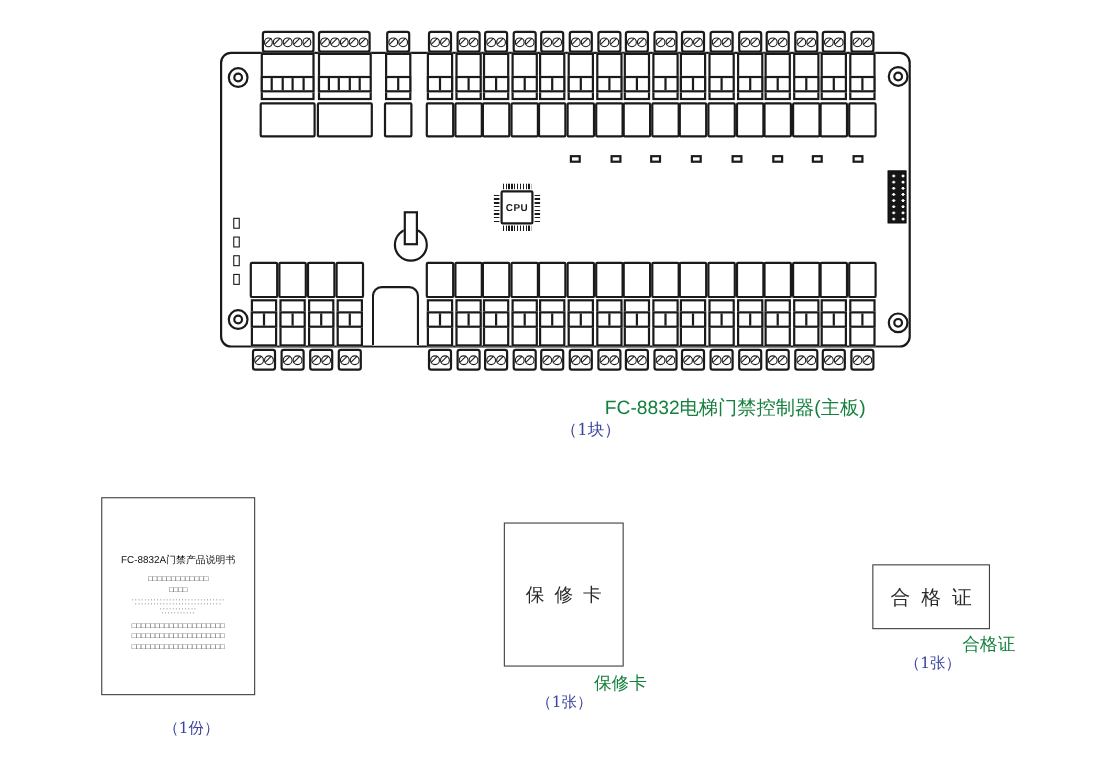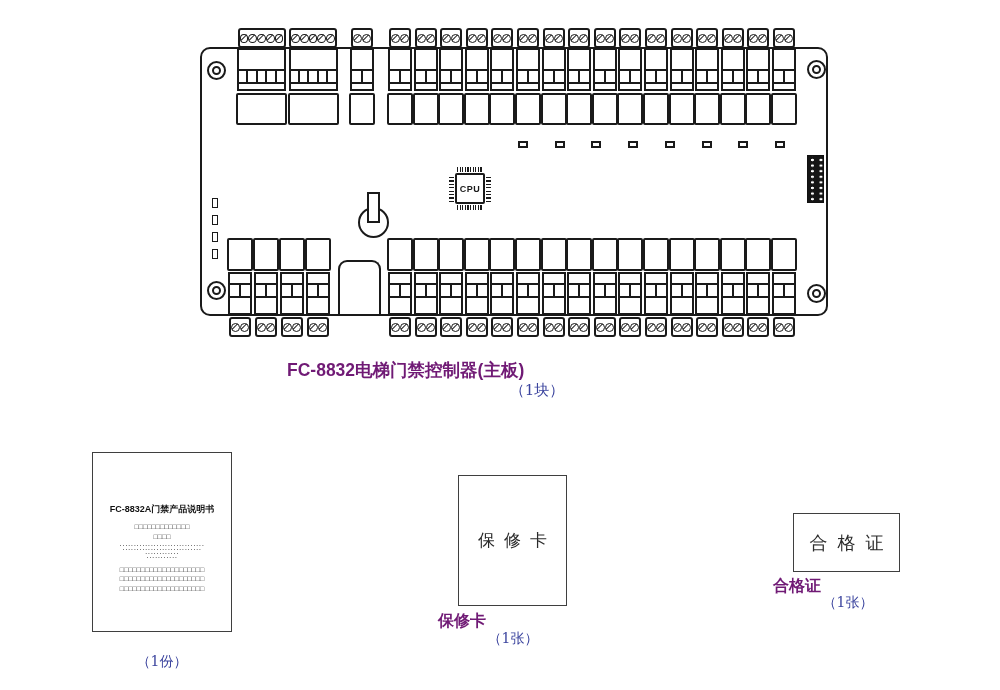--- a/index.html
+++ b/index.html
@@ -34,26 +34,26 @@
   .buzzer-circle{border:2px solid var(--ink);border-radius:50%;background:#fff;}
   .buzzer-stem{border:2px solid var(--ink);background:#fff;}
   .pinheader{
     background:#151515;
     background-image:radial-gradient(circle,#fff 1.25px,transparent 1.45px);
     background-size:8.5px 5.6px;background-position:0.2px 1.2px;
     border:1px solid #111;
   }
   .cutout{border:2px solid var(--ink);border-bottom:none;border-radius:9px 9px 0 0;background:#fff;}
   
-  .cap-bold{font-weight:bold;color:#701a75;text-align:left;}
+  .cap-bold{font-weight:normal;color:#15803d;text-align:right;}
   .cap-blue{color:var(--blue);text-align:center;font-family:"DejaVu Serif", serif;}
   
   .paper{border:1.5px solid #3f3f3f;background:#fff;}
   .card-cn{font-family:"DejaVu Serif", serif;color:#2b2b2b;display:flex;align-items:center;justify-content:center;}
-  .manual-title{font-weight:bold;font-size:9px;text-align:center;color:#111;}
+  .manual-title{font-weight:normal;font-size:9px;text-align:center;color:#111;}
   .mrow{text-align:center;color:#3c3c3c;white-space:nowrap;}
   .mrow.boxes{font-size:7px;line-height:9.5px;letter-spacing:0;}
   .mrow.dots{font-size:7px;line-height:3.9px;letter-spacing:.5px;}
 </style>
 </head>
 <body>
 
 <div id="stage">
 
   <div class="abs" id="board-layer" style="left:0;top:0;width:828px;height:420px;">
@@ -548,21 +548,21 @@
         <div class="mrow boxes">□□□□</div>
         <div class="mrow dots" style="margin-top: 3px;">······························</div>
         <div class="mrow dots">····························</div>
         <div class="mrow dots">············</div>
         <div class="mrow dots">···········</div>
         <div class="mrow boxes" style="margin-top: 5px;">□□□□□□□□□□□□□□□□□□□□</div>
         <div class="mrow boxes">□□□□□□□□□□□□□□□□□□□□</div>
         <div class="mrow boxes">□□□□□□□□□□□□□□□□□□□□</div>
       </div>
   </div>
-  <div class="abs cap-blue" style="left:72px;top:653px;width:180px;font-size:14px;">（1份）</div>
+  <div class="abs cap-blue" style="left:84px;top:653px;width:180px;font-size:14px;">（1份）</div>
 
   <div class="abs paper card-cn" style="left:458px;top:475px;width:109px;height:131px;font-size:17px;letter-spacing:9px;padding-left:9px;">
     <span>保修卡</span>
   </div>
   <div class="abs cap-bold" style="left:438px;top:611px;width:150px;font-size:16px;">保修卡</div>
   <div class="abs cap-blue" style="left:438px;top:630px;width:150px;font-size:14px;">（1张）</div>
 
   <div class="abs paper card-cn" style="left:793px;top:513px;width:107px;height:59px;font-size:18px;letter-spacing:10px;padding-left:10px;">
     <span>合格证</span>
   </div>

